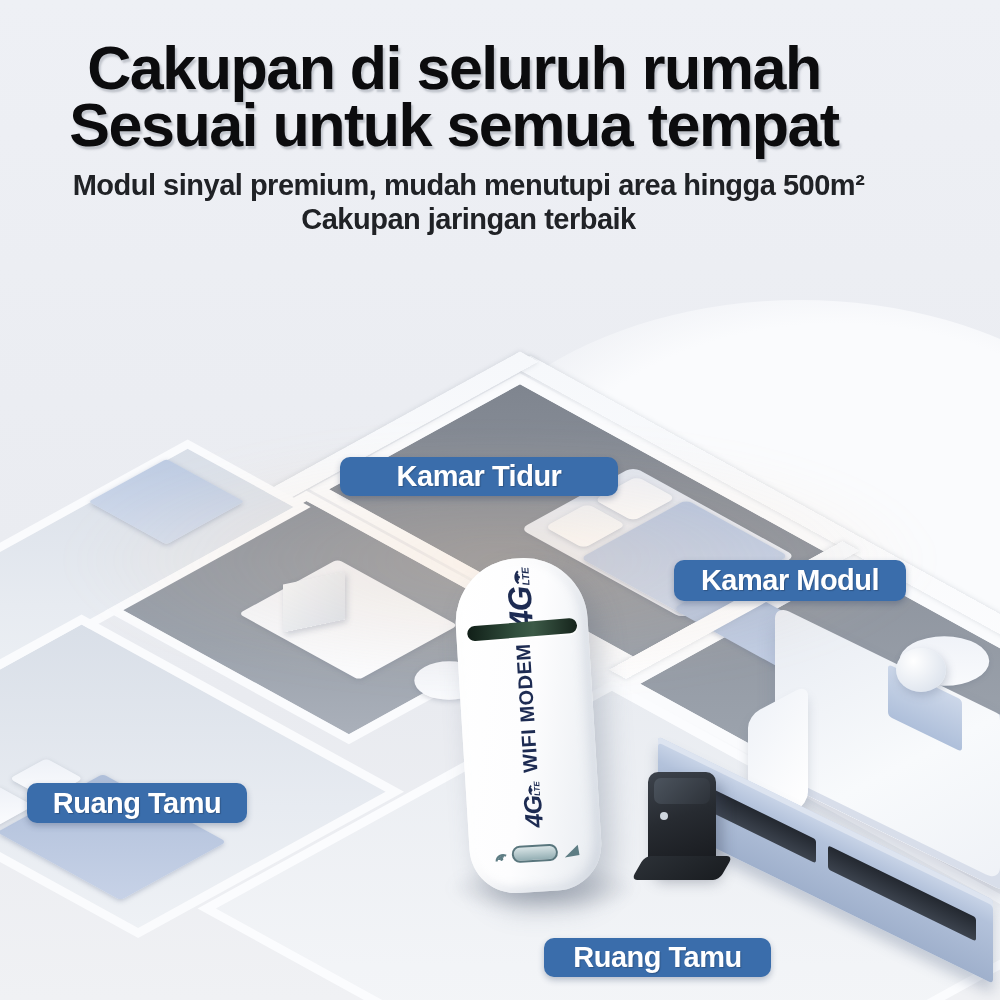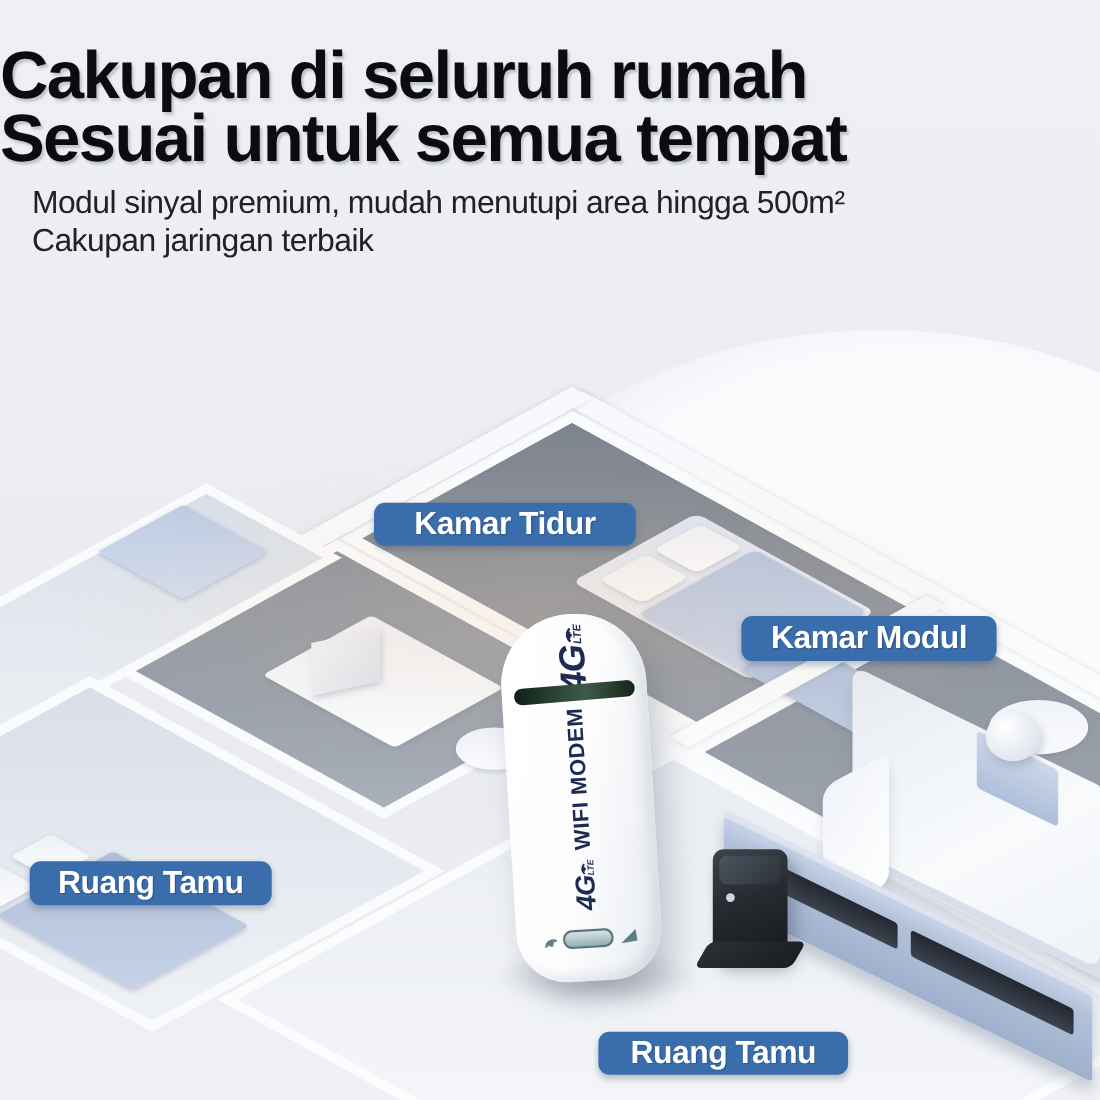--- a/index.html
+++ b/index.html
@@ -4,29 +4,29 @@
 <style>
   html,body{margin:0;padding:0;}
   body{
     width:1000px;height:1000px;position:relative;overflow:hidden;
     font-family:"Liberation Sans","DejaVu Sans",sans-serif;
     background:linear-gradient(180deg,#eef0f5 0%,#ebedf2 40%,#e9ebf0 70%,#f0f1f4 100%);
   }
   .stage{position:absolute;inset:0;overflow:hidden;}
 
   
-  .header{position:absolute;top:40px;left:0;width:908px;z-index:40;}
+  .header{position:absolute;top:40px;left:0;width:908px;text-align:center;z-index:40;}
   .title{
     font-weight:bold;font-size:61px;line-height:57px;color:#0c0c0e;
     letter-spacing:-1.5px;
     text-shadow:2px 3px 2px rgba(150,155,165,0.5);
     white-space:nowrap;
   }
   .subtitle{
-    margin-top:14px;font-size:29px;line-height:34px;color:#202226;font-weight:400;
+    margin-top:14px;font-size:29px;line-height:34px;color:#202226;font-weight:700;
     letter-spacing:-0.5px;
     margin-left:29px;
   }
 
   
   .iso-plane{
     position:absolute;left:-180px;top:0px;width:1400px;height:1400px;
     transform:scaleY(0.55) rotate(45deg);z-index:3;
   }
   .iso-plane > div{position:absolute;}
@@ -85,21 +85,21 @@
   .monitor{position:absolute;left:283px;top:578px;width:62px;height:48px;z-index:4;
     transform:skewY(-12deg);background:linear-gradient(135deg,#f2f5f9,#dde3ec);box-shadow:2px 3px 6px rgba(100,112,138,.3);}
 
   
   .room-label{
     position:absolute;z-index:30;display:flex;align-items:center;justify-content:center;
     background:#3a6dab;color:#ffffff;font-weight:bold;font-size:29px;letter-spacing:-0.5px;
     border-radius:10px;box-shadow:0 3px 6px rgba(40,60,95,.30);white-space:nowrap;
     text-shadow:1px 1px 1px rgba(30,50,80,.4);
   }
-  .lbl-kamar-tidur {left:340px;top:457px;width:238px;height:39px;}
+  .lbl-kamar-tidur {left:340px;top:457px;width:278px;height:39px;}
   .lbl-kamar-mandi {left:674px;top:560px;width:232px;height:41px;}
   .lbl-ruang-kerja {left:221px;top:653px;width:221px;height:42px;}
   .lbl-ruang-tamu-left {left:27px;top:783px;width:220px;height:40px;}
   .lbl-ruang-tamu-bottom {left:544px;top:938px;width:227px;height:39px;}
 
   
   .device-shadow{position:absolute;left:448px;top:862px;width:190px;height:52px;z-index:9;border-radius:50%;
     background:radial-gradient(ellipse,rgba(70,80,100,.35),rgba(70,80,100,0) 70%);filter:blur(6px);}
   .device{
     position:absolute;left:462px;top:558px;width:132px;height:334px;z-index:10;

